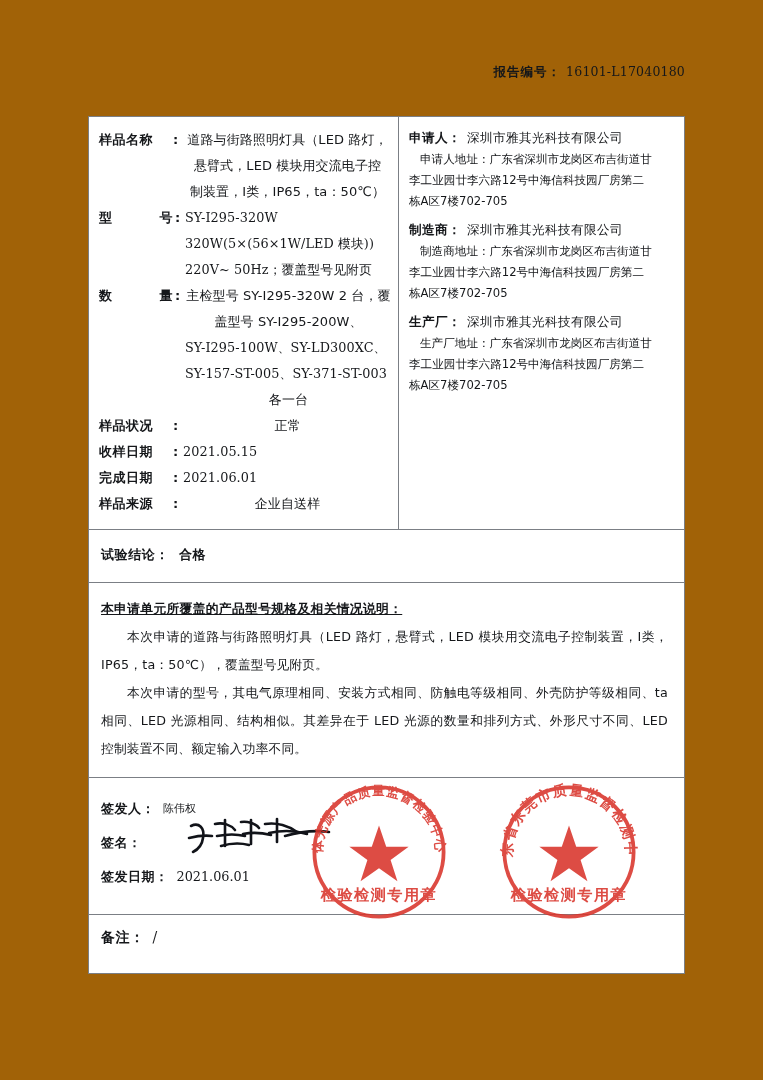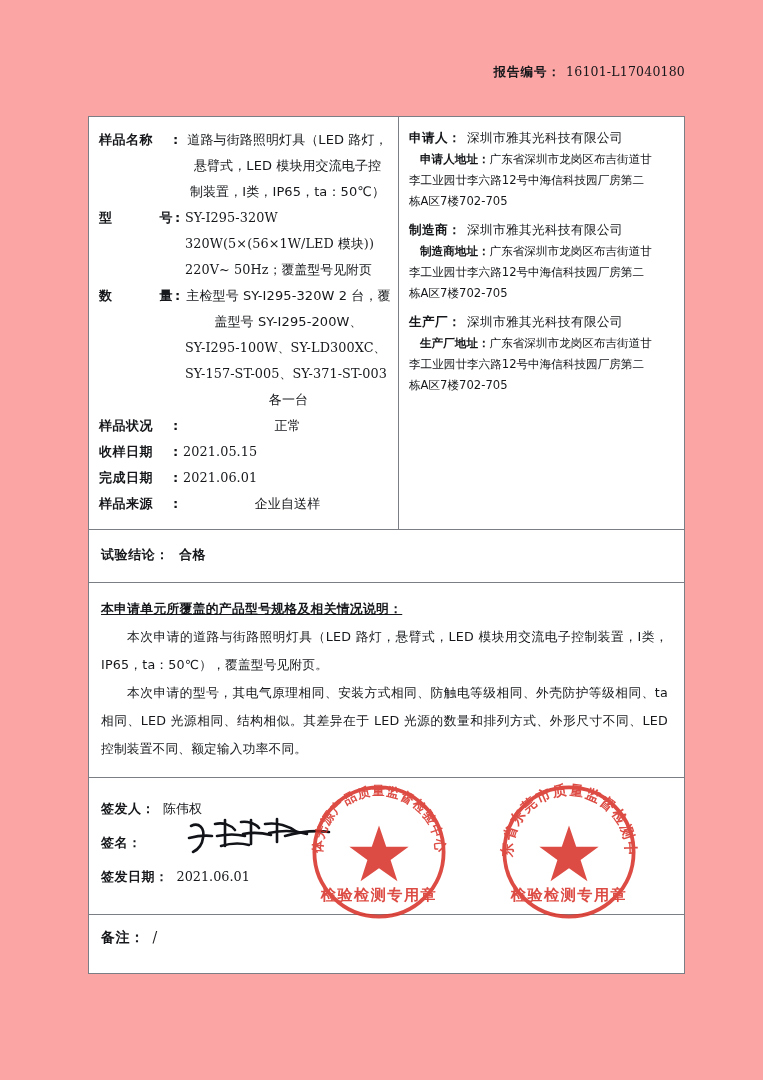--- a/index.html
+++ b/index.html
@@ -12,21 +12,21 @@
     height: 1080px;
     position: relative;
     font-family: "DejaVu Sans", "Liberation Sans", sans-serif;
     color: #1a1a1a;
     overflow: hidden;
   }
 
   .page {
     position: absolute;
     inset: 0;
-    background: #fca5a5;
+    background: #a16207;
   }
 
   
   .report-no {
     position: absolute;
     top: 64px;
     right: 78px;
     font-size: 12.5px;
     letter-spacing: 0.4px;
     white-space: nowrap;
@@ -132,21 +132,21 @@
   }
   .entity .e-name-line .e-val {
     font-weight: 400;
     margin-left: 6px;
   }
   .entity .e-addr-line {
     font-size: 11.6px;
     line-height: 21px;
   }
   .entity .e-addr-line .e-lbl {
-    font-weight: 700;
+    font-weight: 400;
     padding-left: 11px;
   }
   .entity .e-addr-cont {
     font-size: 11.6px;
     line-height: 21px;
     white-space: nowrap;
   }
 
   
   .conclusion {
@@ -201,22 +201,22 @@
     font-weight: 700;
     letter-spacing: 0.5px;
     white-space: nowrap;
   }
   .sign-line .s-val {
     margin-left: 8px;
     font-family: "DejaVu Serif", "Liberation Serif", serif;
     font-size: 12.8px;
   }
   .sign-line .s-val.cjk {
-    font-family: Liberation Serif, serif;
-    font-size: 13px;
+    font-family: Liberation Mono, monospace;
+    font-size: 11px;
   }
 
   
   .handwriting {
     position: absolute;
     left: 96px;
     top: 38px;
     width: 150px;
     height: 44px;
     z-index: 4;

